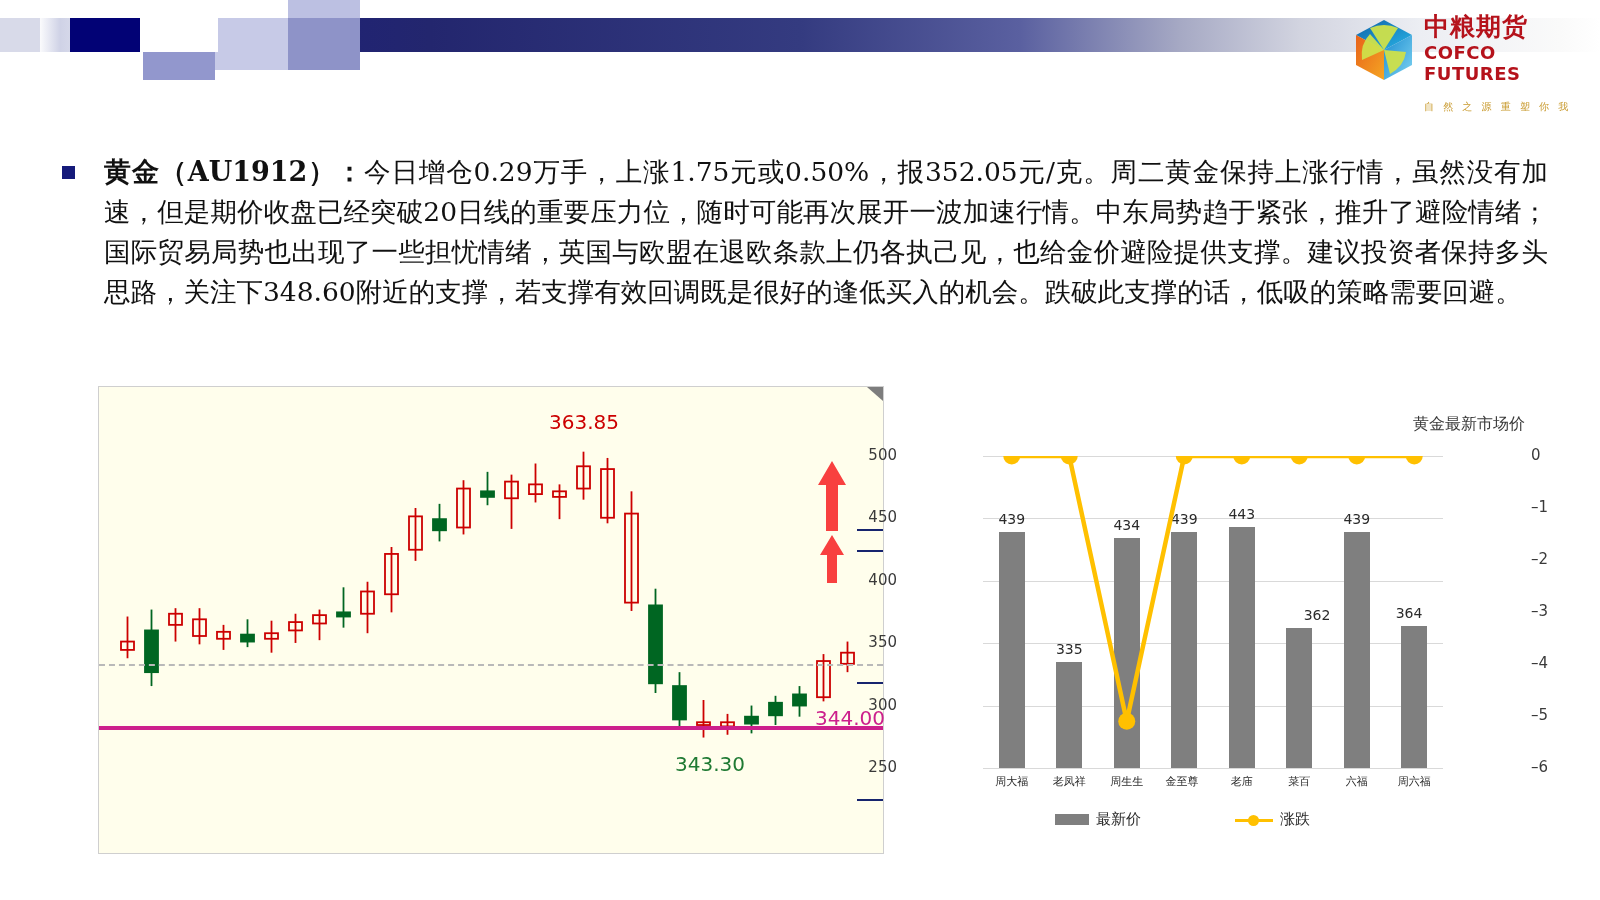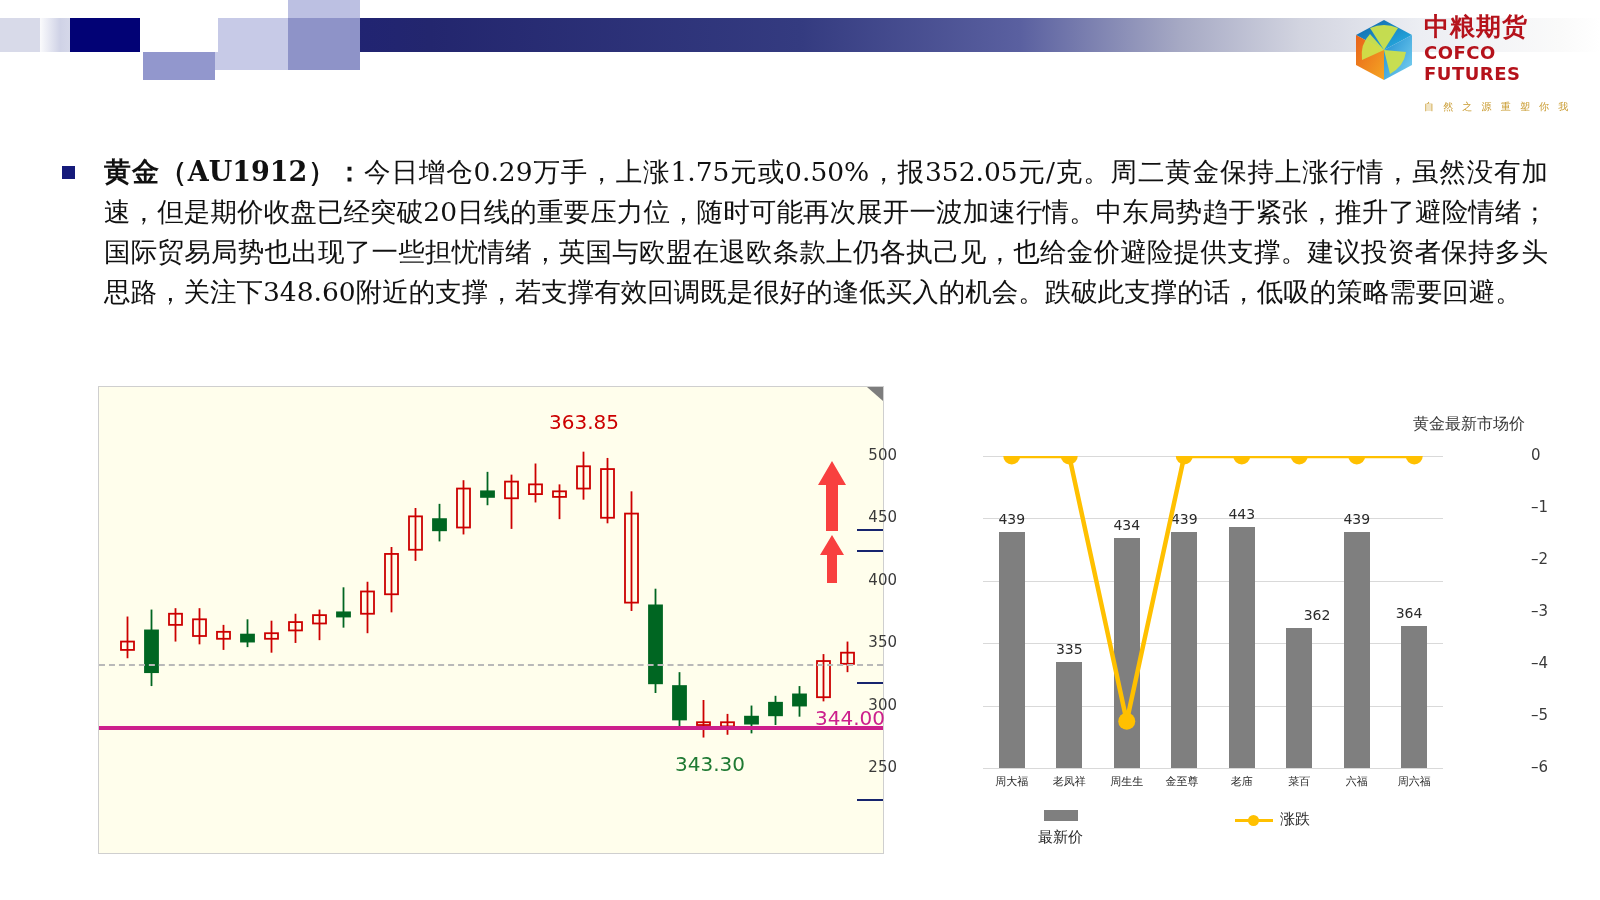--- a/index.html
+++ b/index.html
@@ -332,21 +332,21 @@
         <div class="cat" style="left:70.75px; width:72px">周大福</div>
         <div class="cat" style="left:128.25px; width:72px">老凤祥</div>
         <div class="cat" style="left:185.75px; width:72px">周生生</div>
         <div class="cat" style="left:241px; width:72px">金至尊</div>
         <div class="cat" style="left:300.75px; width:72px">老庙</div>
         <div class="cat" style="left:358.25px; width:72px">菜百</div>
         <div class="cat" style="left:415.75px; width:72px">六福</div>
         <div class="cat" style="left:473.25px; width:72px">周六福</div>
       </div>
     <div class="legend">
-      <div class="legend-item" style="left:133px; top:0;flex-direction:column;">
+      <div class="legend-item" style="left:150px; top:0;">
         <span class="legend-swatch-bar"></span>
         <span class="legend-label">最新价</span>
       </div>
       <div class="legend-item" style="left:330px; top:0;">
         <span class="legend-swatch-line">
           <span class="ln"></span>
             <span class="dt"></span>
         </span>
         <span class="legend-label">涨跌</span>
       </div>

